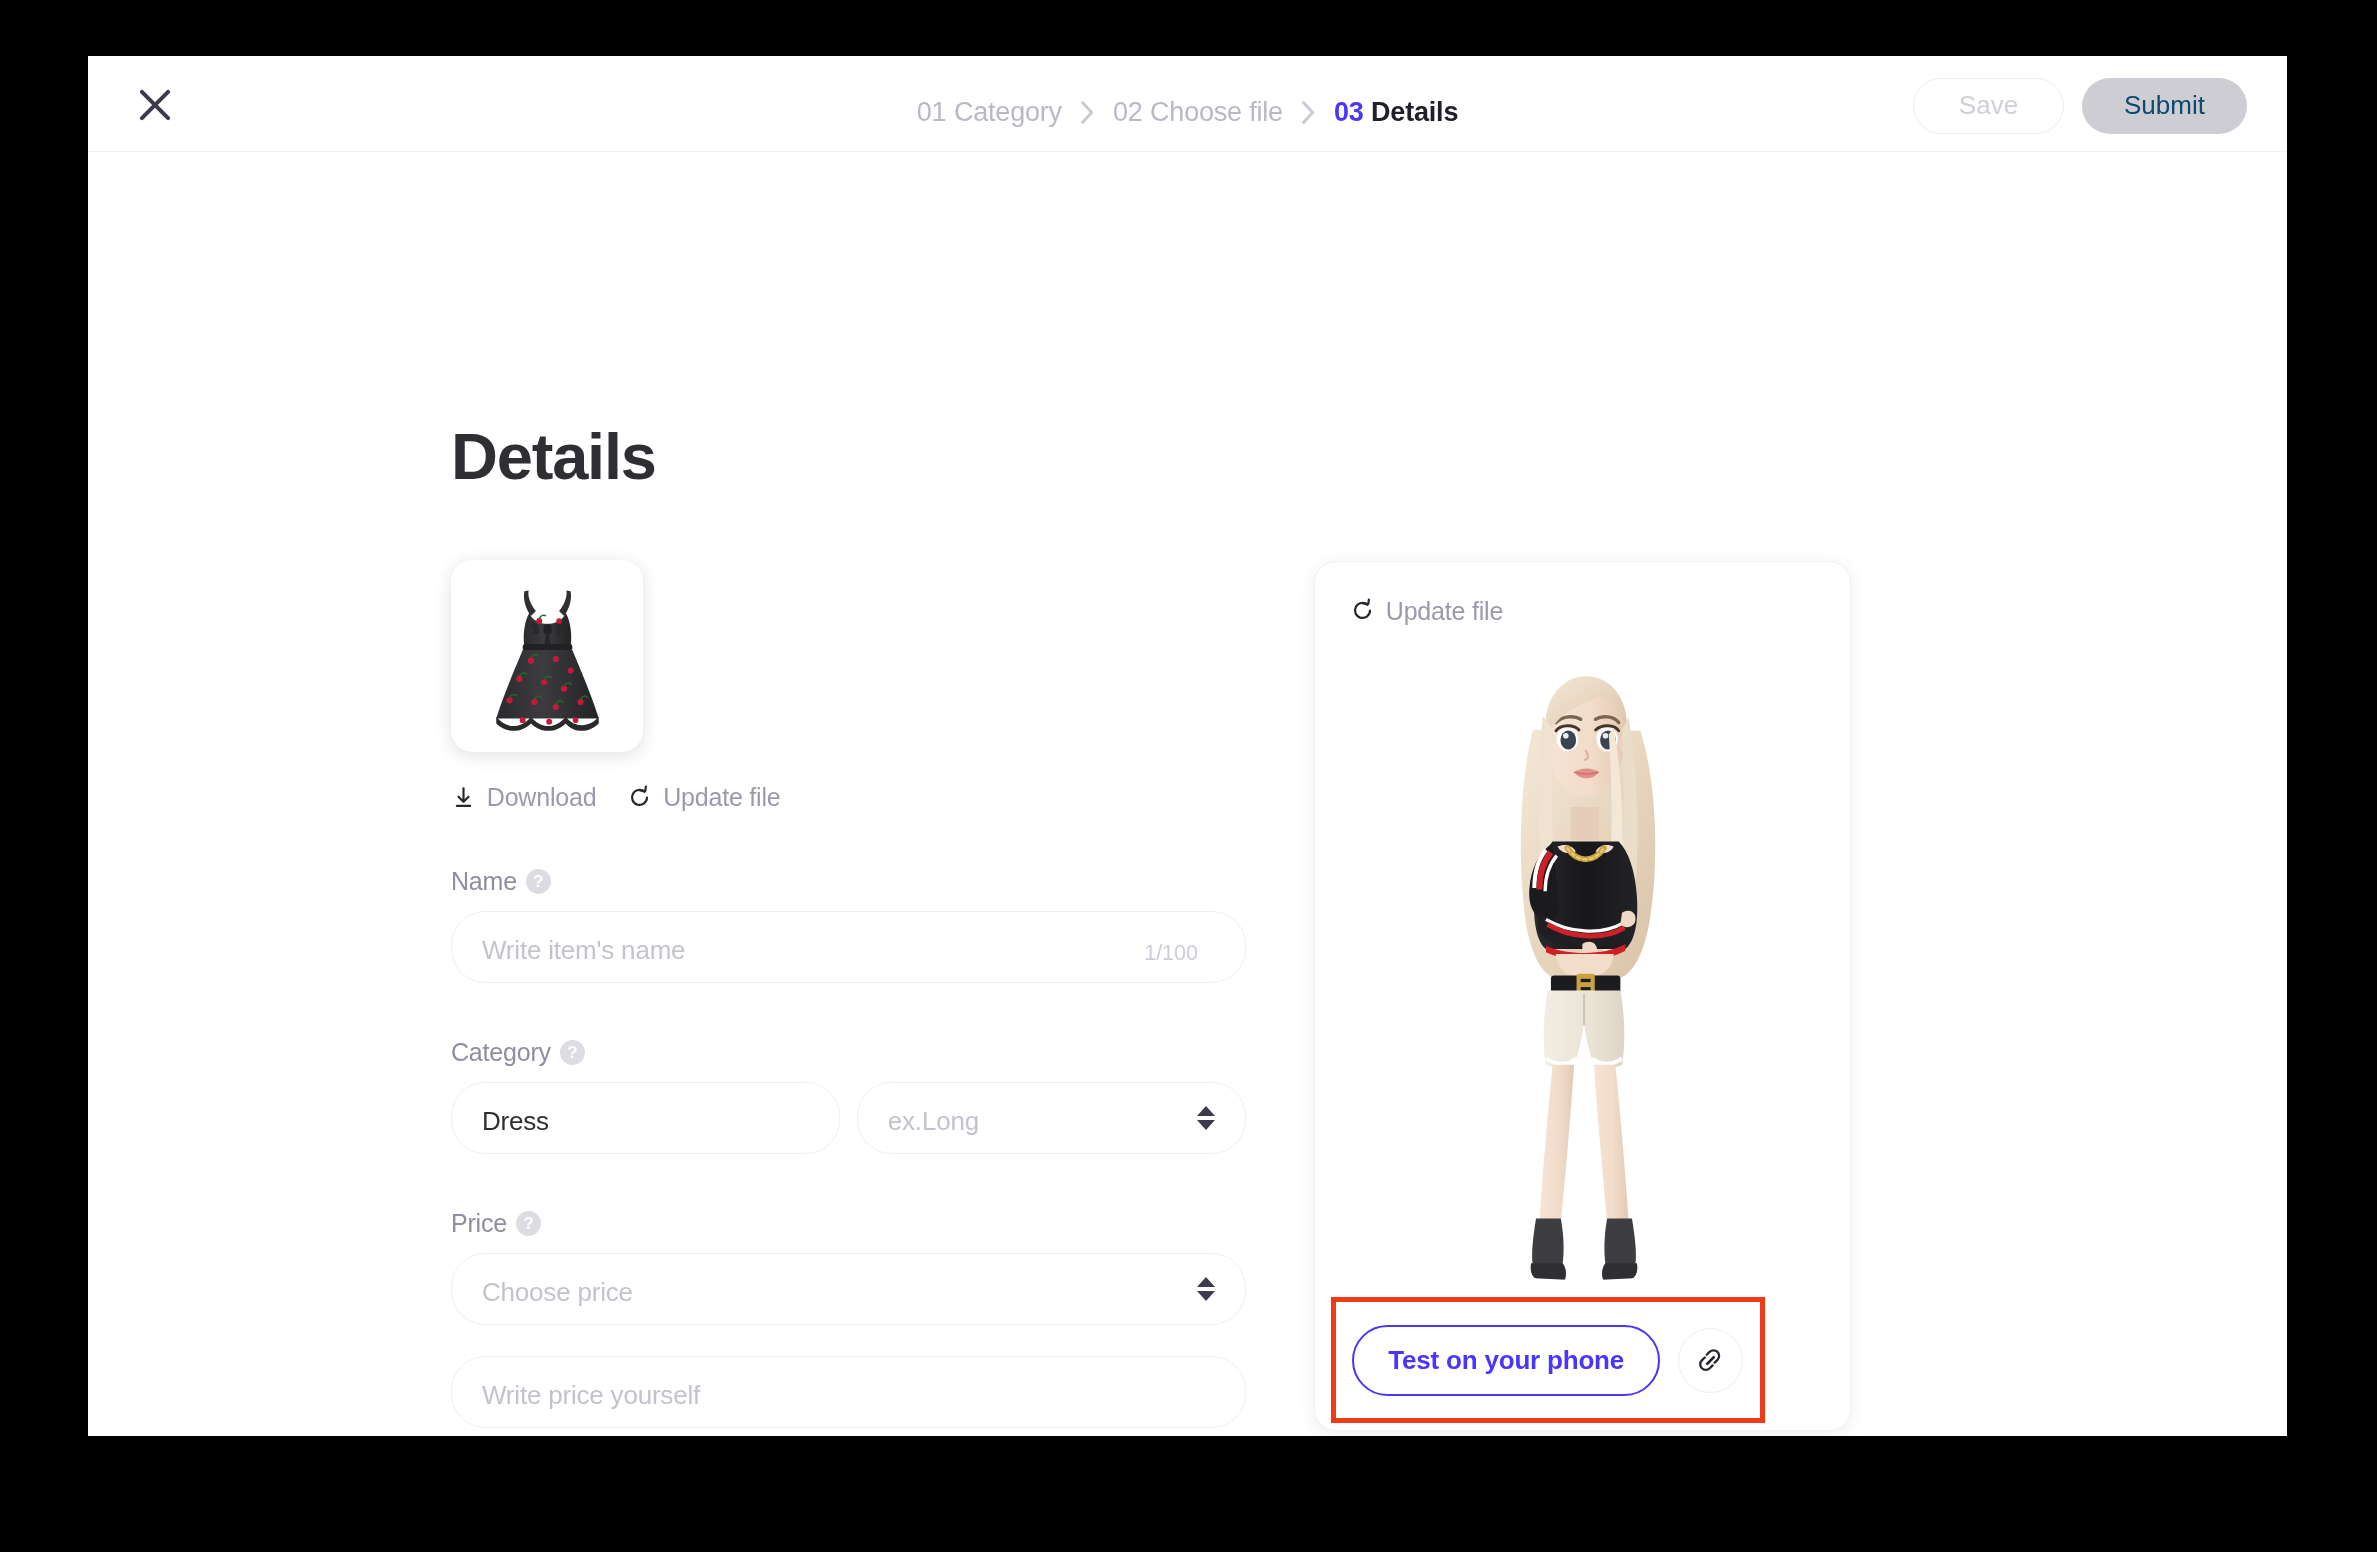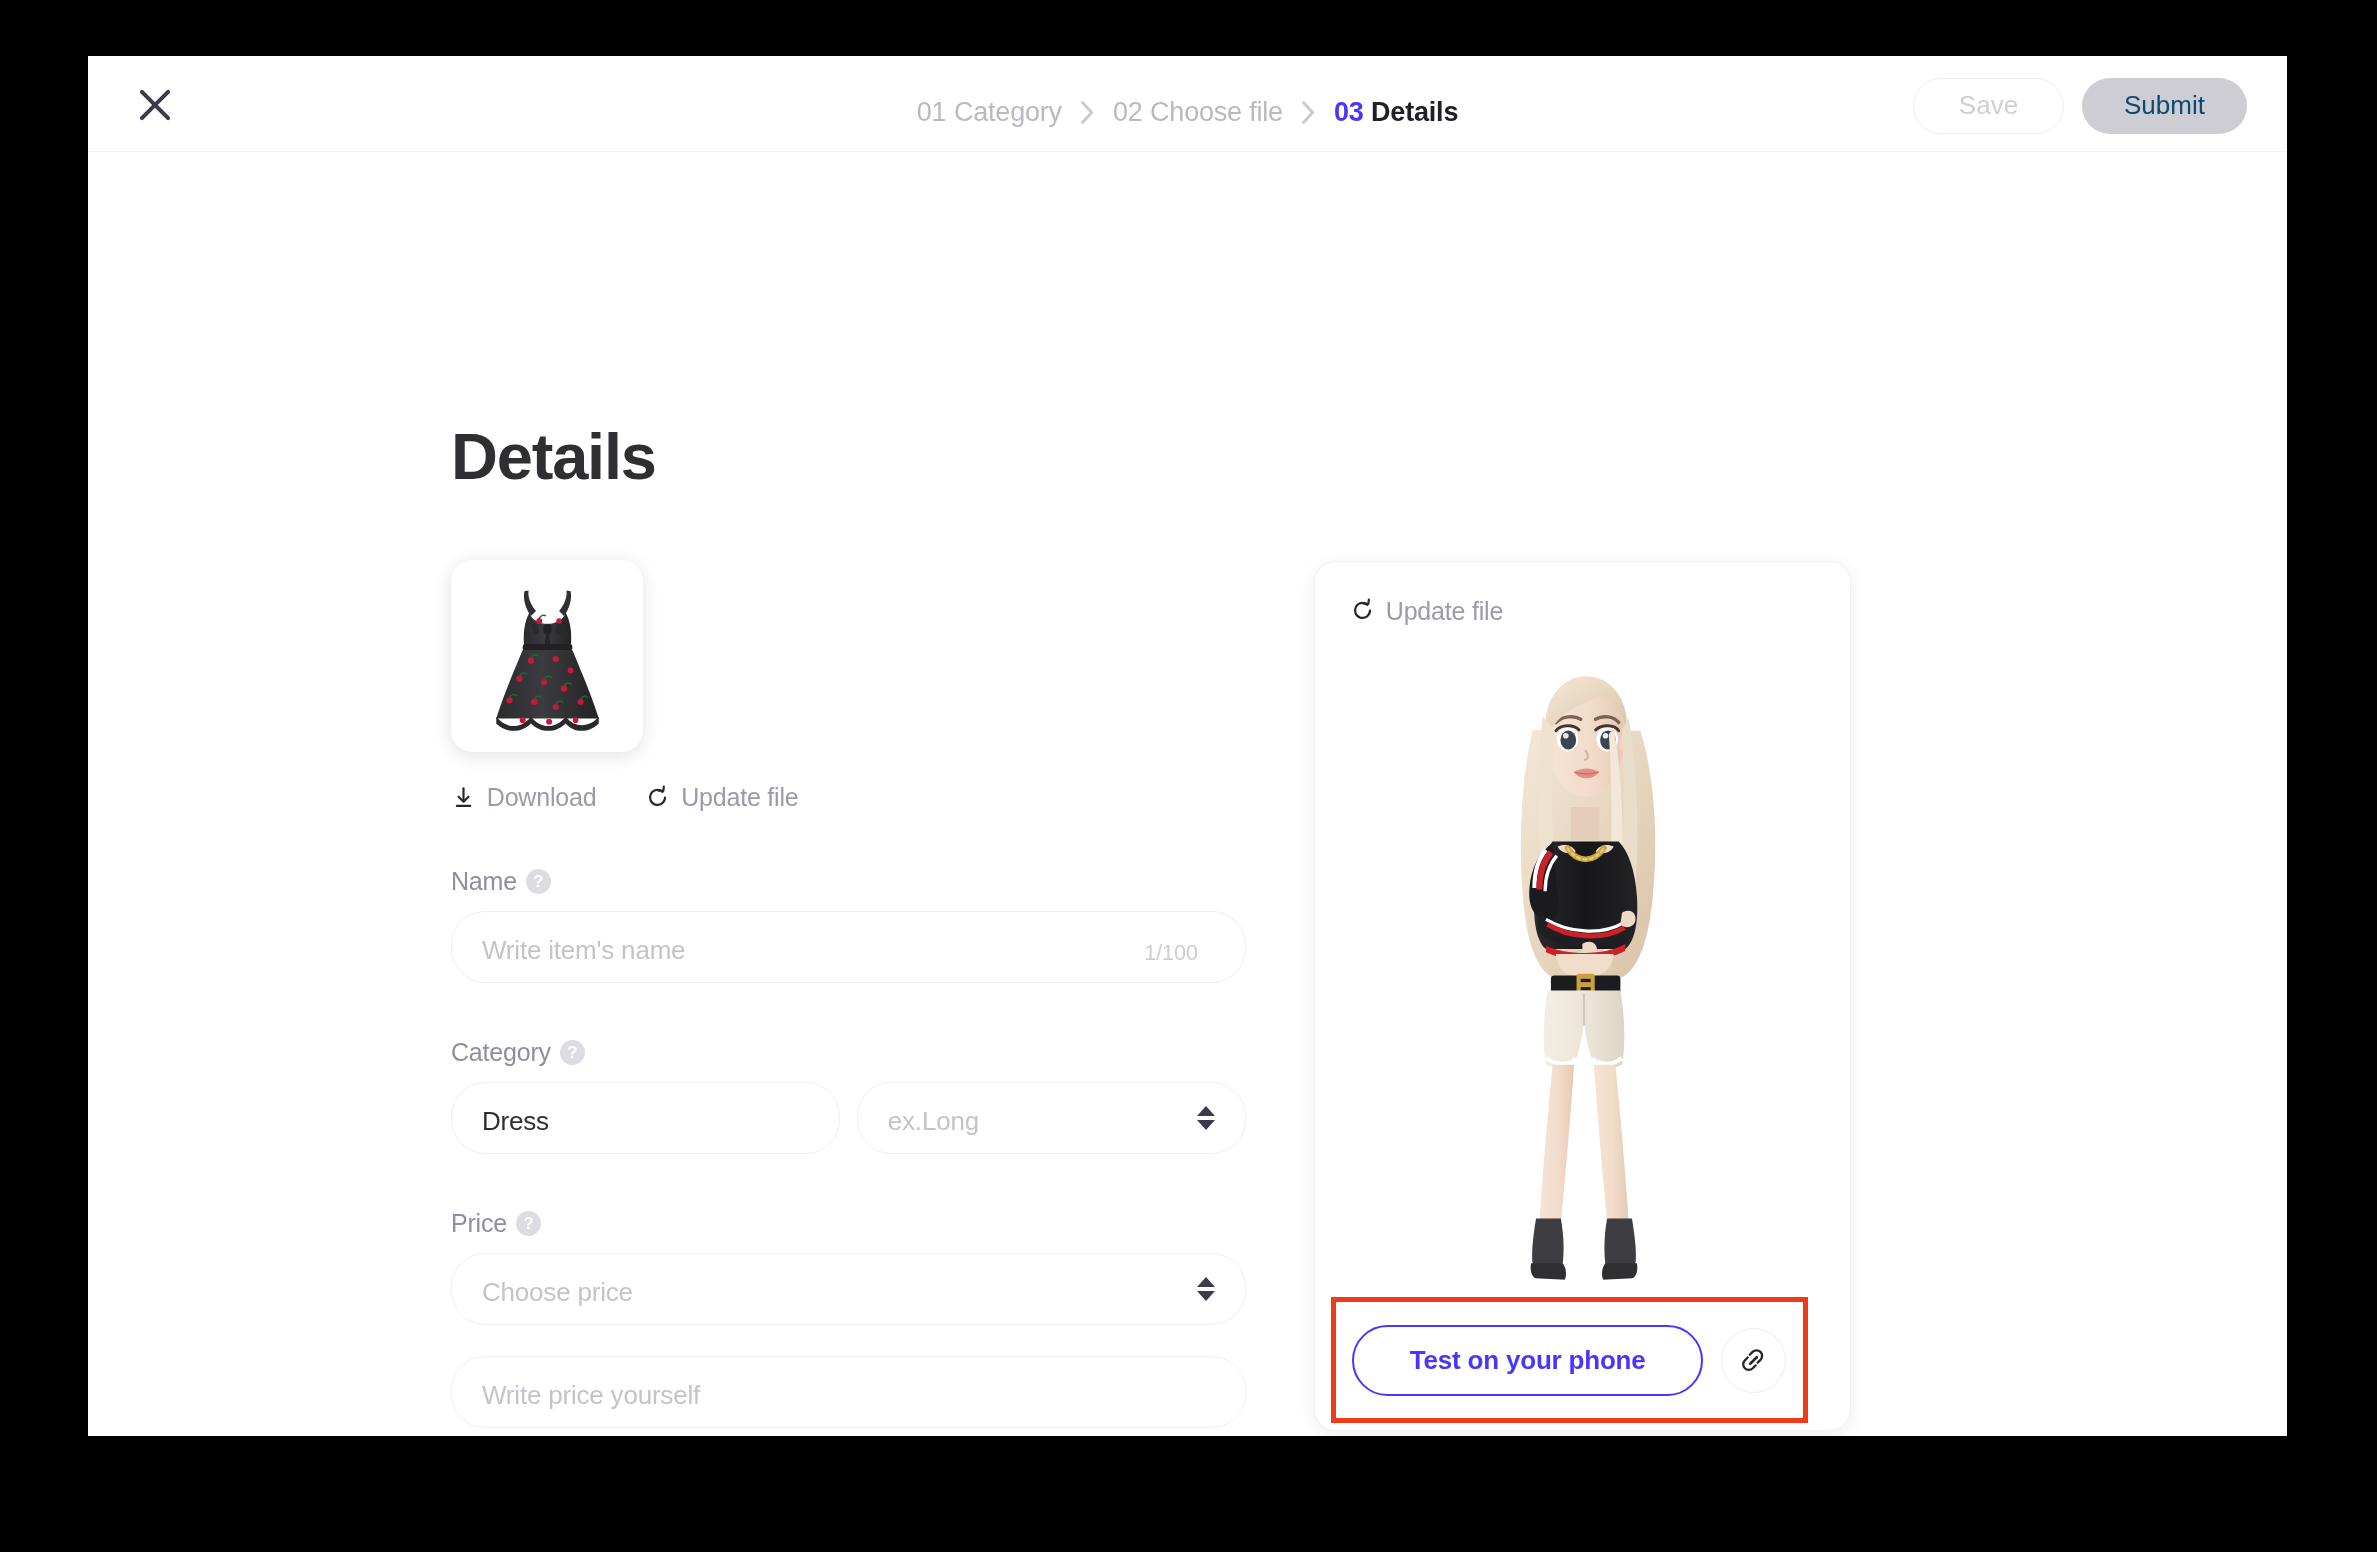--- a/index.html
+++ b/index.html
@@ -138,21 +138,21 @@
     justify-content: center;
     overflow: hidden;
     cursor: pointer;
   }
   .thumb-card svg { display: block; }
 
   .file-actions {
     margin-top: 31px;
     display: flex;
     align-items: center;
-    gap: 49px;
+    gap: 31px;
   }
   .file-action {
     display: flex;
     align-items: center;
     gap: 10.8px;
     cursor: pointer;
   }
   .file-action .lbl {
     font-size: 25px;
     color: #9a9aab;
@@ -279,21 +279,21 @@
     align-items: flex-start;
     justify-content: center;
   }
   .avatar-wrap svg { display: block; }
 
   
   .annot {
     position: absolute;
     left: 15.7px;
     bottom: 6.6px;
-    width: 477px;
+    width: 434px;
     height: 126px;
     border: 5px solid #ef3b18;
     background: #ffffff;
     display: flex;
     align-items: center;
     padding: 0 16.6px;
     gap: 18px;
   }
   .btn-test {
     flex: 1;

